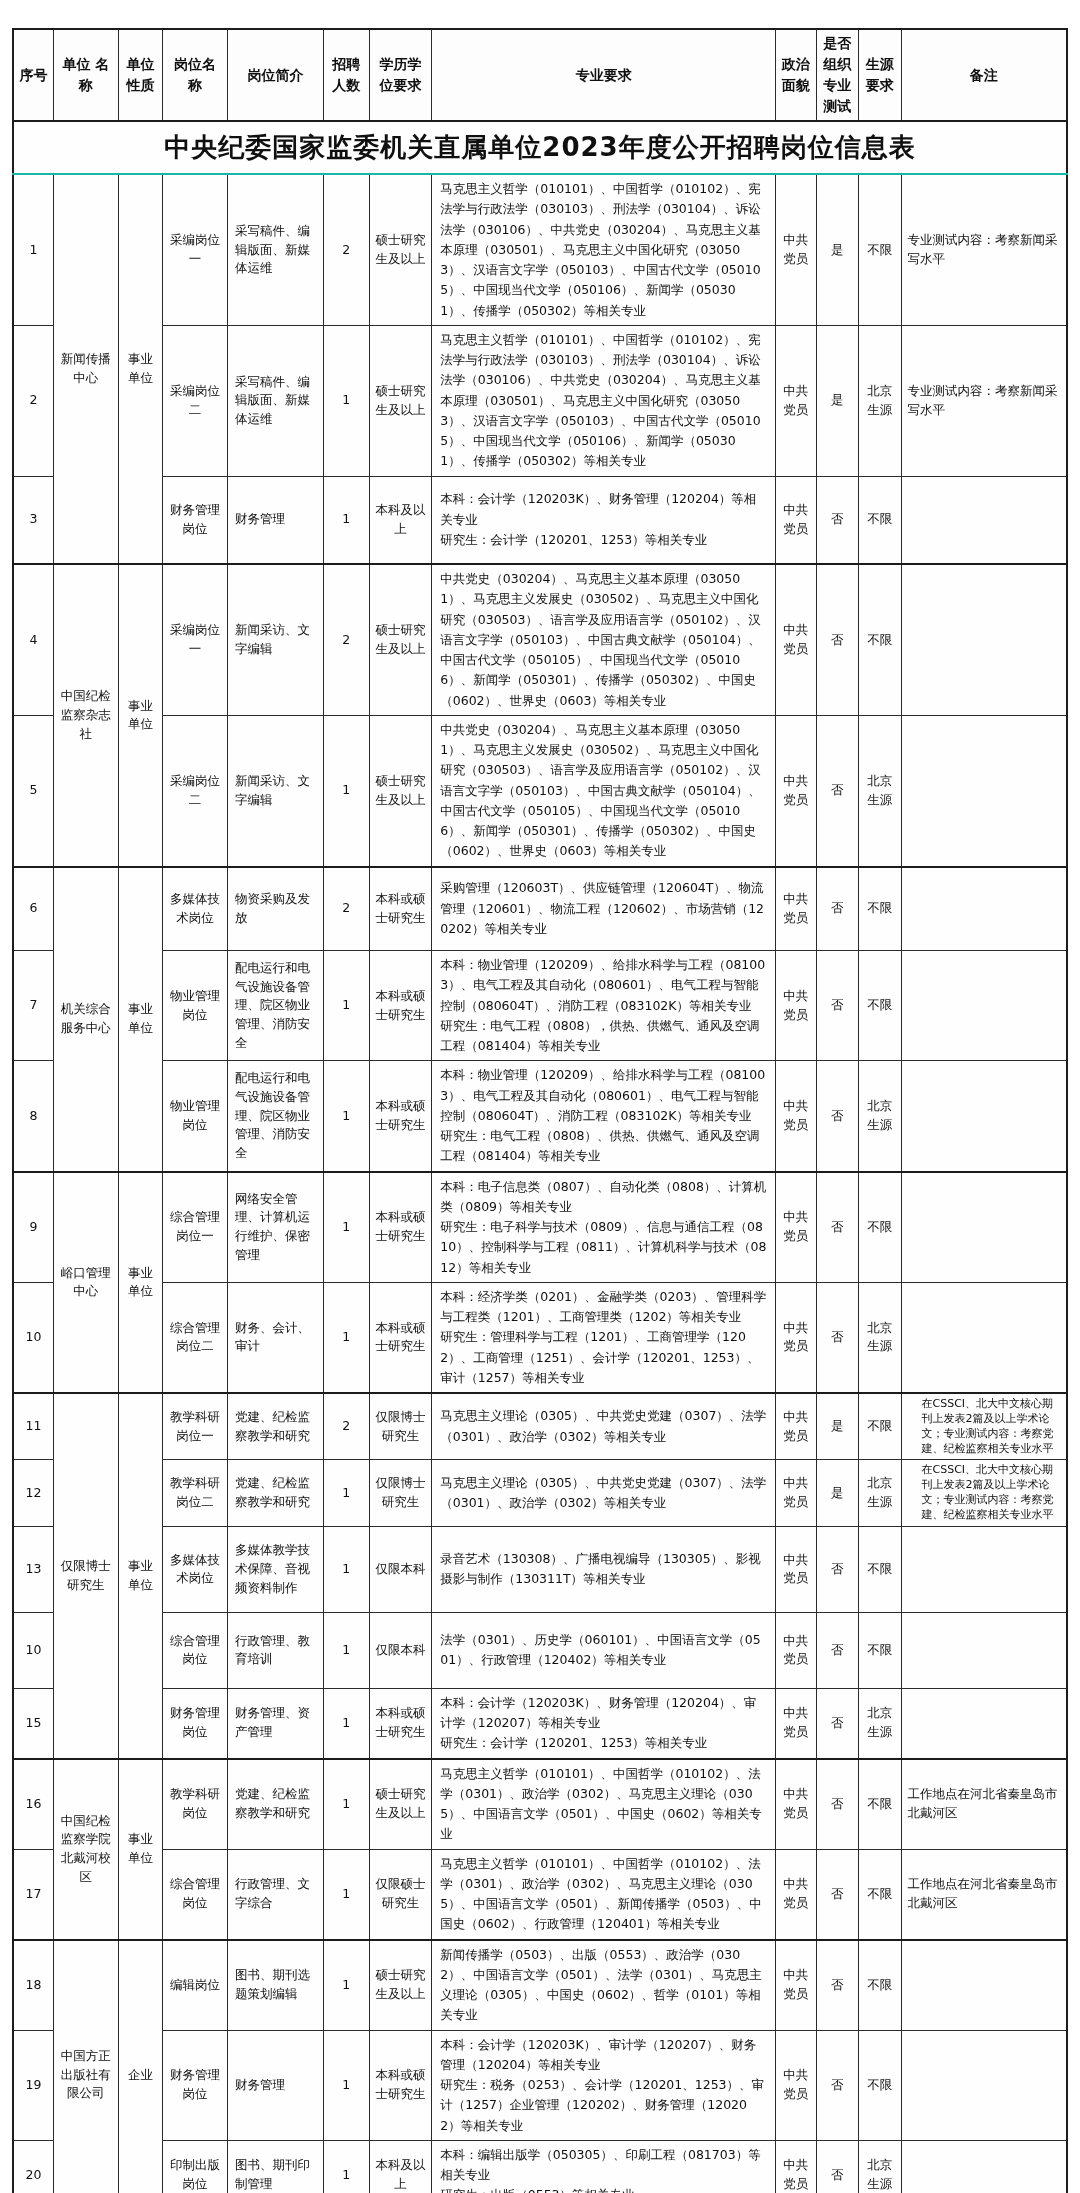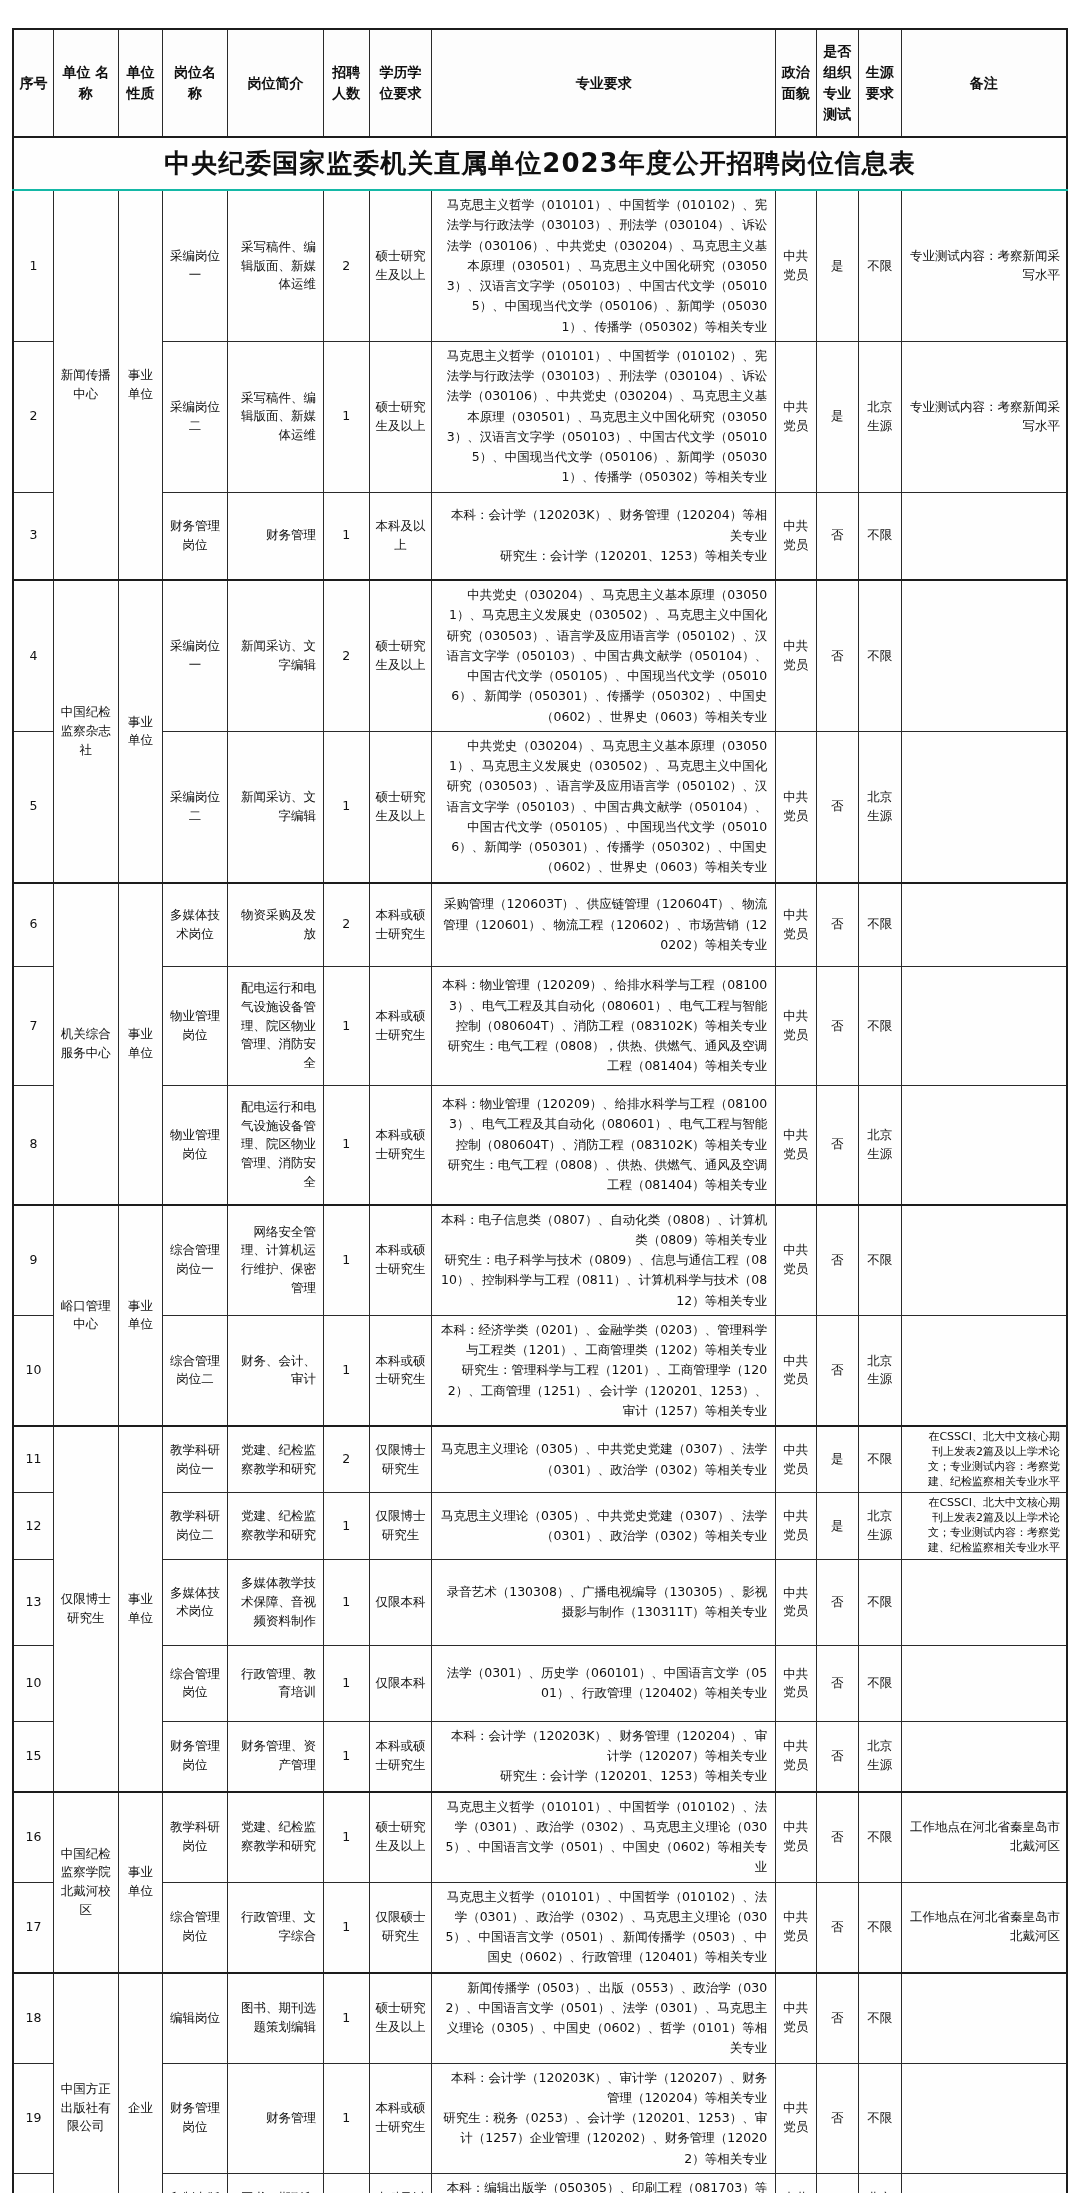--- a/index.html
+++ b/index.html
@@ -32,30 +32,30 @@
     text-align:center;
     font-size:26px;
     font-weight:bold;
     padding:6px 4px;
     letter-spacing:1px;
   }
   thead th{
     text-align:center;
     font-weight:bold;
     font-size:14px;
-    height:108px;
+    height:92px;
     background:#fdfdfd;
     border-bottom:2px solid #1c1c1c;
   }
   td.c{text-align:center;}
-  td.l{text-align:right;}
+  td.l{text-align:left;}
   td.major{line-height:1.62;white-space:pre-line;padding:4px 8px;}
   td.note{white-space:pre-line;padding:3px 6px;}
   td.note-small{font-size:11px;line-height:1.35;padding-left:20px;}
-  td.desc{white-space:pre-line;padding:12px 7px;}
+  td.desc{white-space:pre-line;padding:4px 7px;}
   tr.group-start td{border-top:2px solid #1c1c1c;}
   tr.h-r3 td{height:88px;} tr.h-r6 td{height:84px;}
   tr.h-r13 td{height:86px;} tr.h-r14 td{height:76px;}
   tr.h-r16 td{height:70px;} tr.h-r18 td{height:90px;}
   tr.h-r11 td{height:64px;} tr.h-r12 td{height:64px;}
 </style>
 </head>
 <body>
 
 <div class="page">

